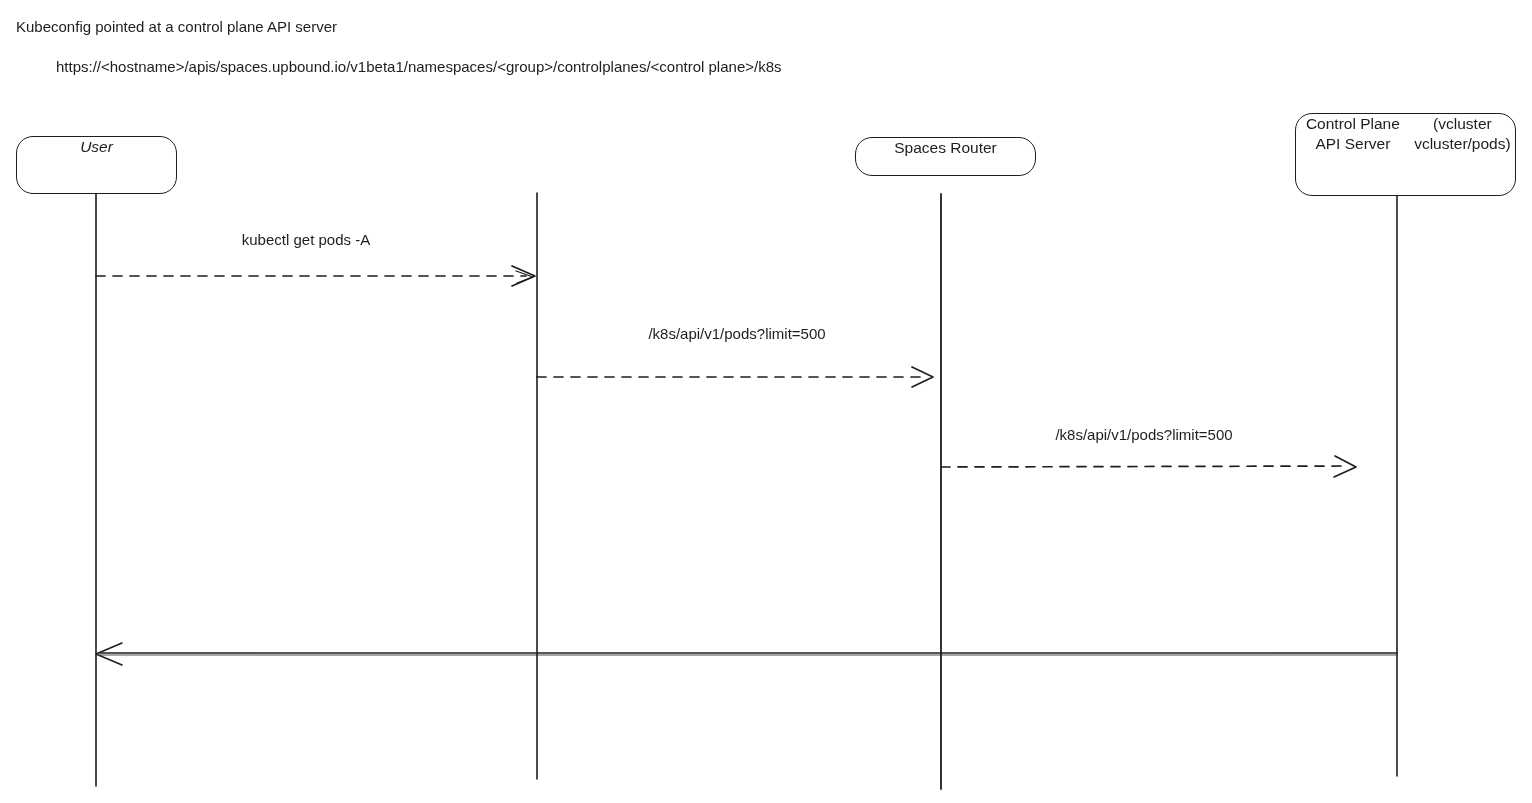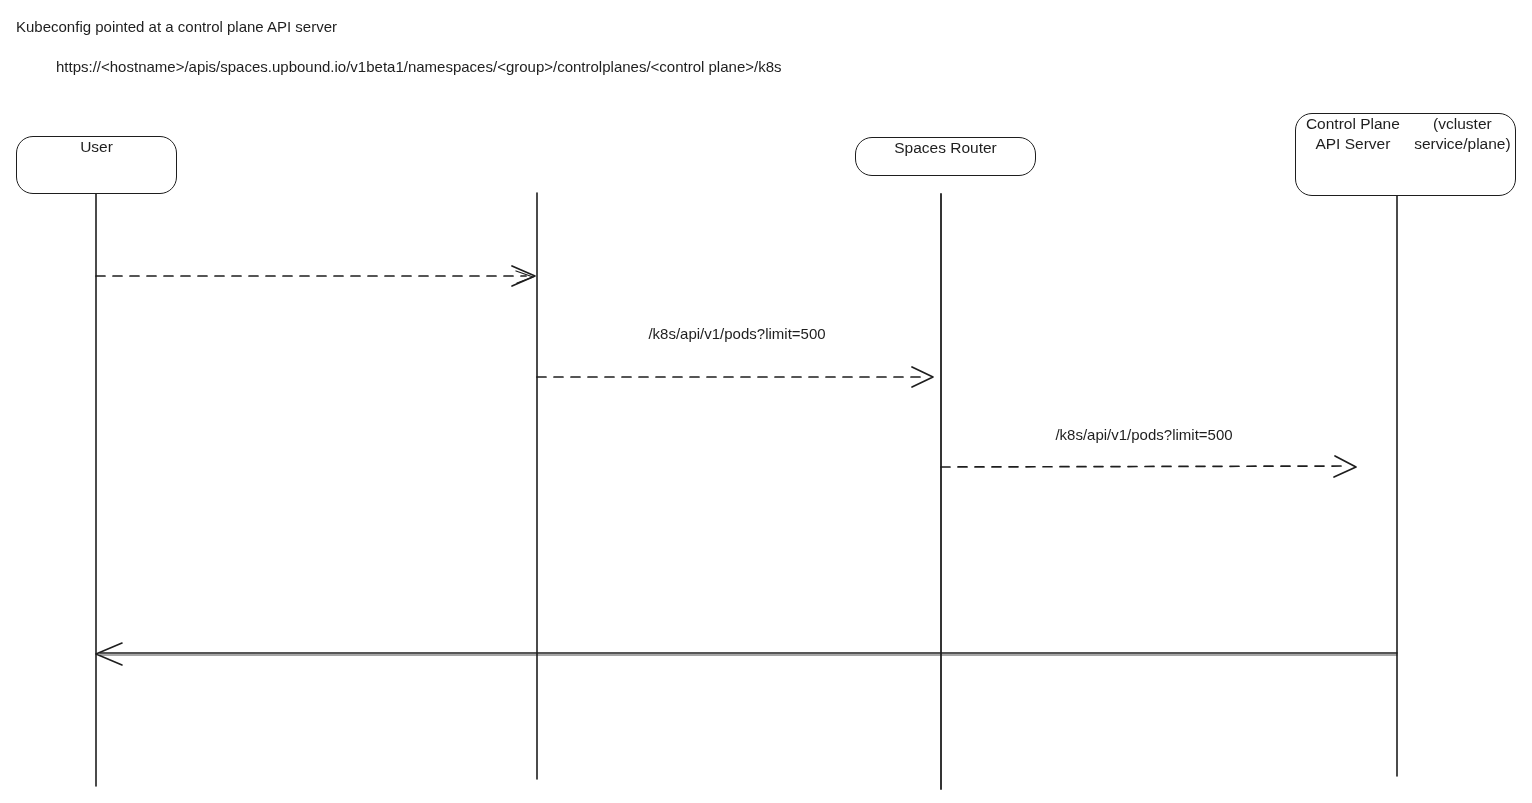--- a/index.html
+++ b/index.html
@@ -32,21 +32,21 @@
     display: flex;
     align-items: flex-start;
     justify-content: center;
     text-align: center;
     font-size: 15.5px;
     line-height: 20px;
     z-index: 2;
   }
   .actor-box .lbl { display: block; }
 
-  .box-user    { left: 16px;   top: 136px; width: 161px; height: 58px; }
+  .box-user    { left: 16px;   top: 136px; width: 161px; height: 58px; font-style: italic; }
   .box-gateway { left: 436px;  top: 136px; width: 201px; height: 57px; }
   .box-spaces  { left: 855px;  top: 137px; width: 181px; height: 39px; }
   .box-cp      { left: 1295px; top: 113px; width: 221px; height: 83px; }
 
   .msg-label {
     position: absolute;
     text-align: center;
     font-size: 15px;
     line-height: 19px;
     color: #1e1e1e;
@@ -104,19 +104,20 @@
     <span class="lbl">User</span>
   </div>
 
 
   <div class="actor-box box-spaces">
     <span class="lbl">Spaces Router</span>
   </div>
 
   <div class="actor-box box-cp">
     <span class="lbl">Control Plane API Server</span>
-    <span class="lbl">(vcluster service/plane)</span>
+    <span class="lbl">(vcluster vcluster/pods)</span>
   </div>
 
+  <div class="msg-label msg1">kubectl get pods -A</div>
   <div class="msg-label msg2">/k8s/api/v1/pods?limit=500</div>
   <div class="msg-label msg3">/k8s/api/v1/pods?limit=500</div>
 
 </div>
 
 </body></html>

